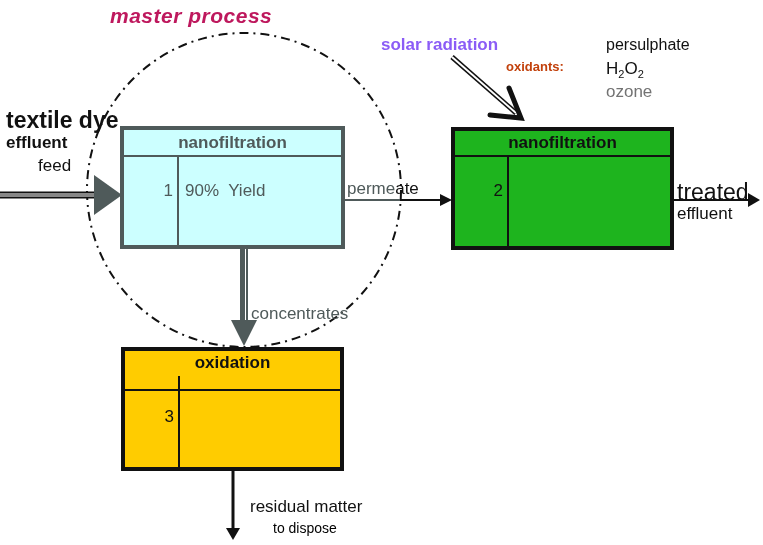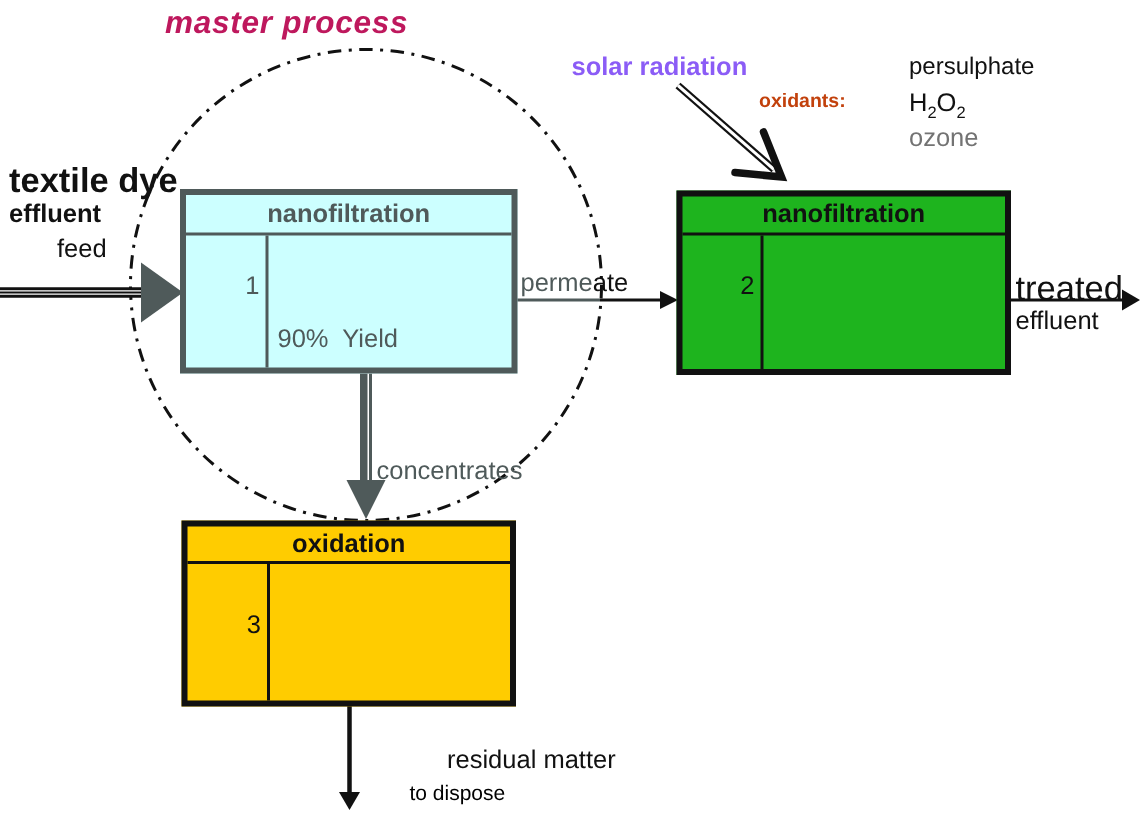--- a/index.html
+++ b/index.html
@@ -5,21 +5,21 @@
   html, body { margin:0; padding:0; background:#ffffff; }
   body { width:763px; height:545px; position:relative; overflow:hidden;
          font-family:"Liberation Sans", sans-serif; }
   svg#diagram { position:absolute; left:0; top:0; }
   .lbl { position:absolute; white-space:nowrap; font-family:"Liberation Sans", sans-serif; line-height:1; }
   .box { position:absolute; box-sizing:border-box; }
   .box .hdr { position:absolute; left:0; right:0; top:0; box-sizing:border-box;
               text-align:center; font-weight:bold; font-size:17px; }
   .box .num { position:absolute; left:0; box-sizing:border-box; text-align:right;
               font-size:17px; padding-right:4px; }
-  .box .body { position:absolute; box-sizing:border-box; font-size:17px;margin-top:35px; }
+  .box .body { position:absolute; box-sizing:border-box; font-size:17px; }
 </style>
 </head>
 <body>
 
 <svg id="diagram" width="763" height="545">
 
   <circle cx="244" cy="190" r="157" fill="none" stroke="#111" stroke-width="2" stroke-dasharray="9 5 2 5"></circle>
 
   <g>
     <line x1="0" y1="195" x2="96" y2="195" stroke="#111" stroke-width="7"></line>
@@ -83,18 +83,18 @@
 <div class="lbl" style="left:381px; top:36px; font-size:17px; font-weight:bold; color:#8b5cf6;">solar radiation</div>
 <div class="lbl" style="left:506px; top:60px; font-size:13px; font-weight:bold; color:#c2410c;">oxidants:</div>
 <div class="lbl" style="left:606px; top:37px; font-size:16px; color:#111;">persulphate</div>
 <div class="lbl" style="left:606px; top:60px; font-size:17px; color:#111;">H<sub style="font-size:11px;">2</sub>O<sub style="font-size:11px;">2</sub></div>
 <div class="lbl" style="left:606px; top:83px; font-size:17px; color:#737373;">ozone</div>
 
 <div class="lbl" style="left:677px; top:181px; font-size:23px; color:#111;">treated</div>
 <div class="lbl" style="left:677px; top:205px; font-size:17px; color:#111;">effluent</div>
 
 <div class="box" style="left:121px; top:347px; width:223px; height:124px; background:#ffcc00; border:4px solid #111;">
-  <div class="hdr" style="height:25px; line-height:23px; border-bottom:2px solid #111; color:#111;">oxidation</div>
+  <div class="hdr" style="height:40px; line-height:23px; border-bottom:2px solid #111; color:#111;">oxidation</div>
   <div class="num" style="top:25px; width:55px; height:91px; border-right:2px solid #111; padding-top:31px; color:#111;">3</div>
 </div>
 
-<div class="lbl" style="left:250px; top:498px; font-size:17px; color:#111;margin-left:48px;">residual matter</div>
+<div class="lbl" style="left:250px; top:498px; font-size:17px; color:#111;">residual matter</div>
 <div class="lbl" style="left:273px; top:521px; font-size:14px; color:#000000;">to dispose</div>
 
 </body></html>

